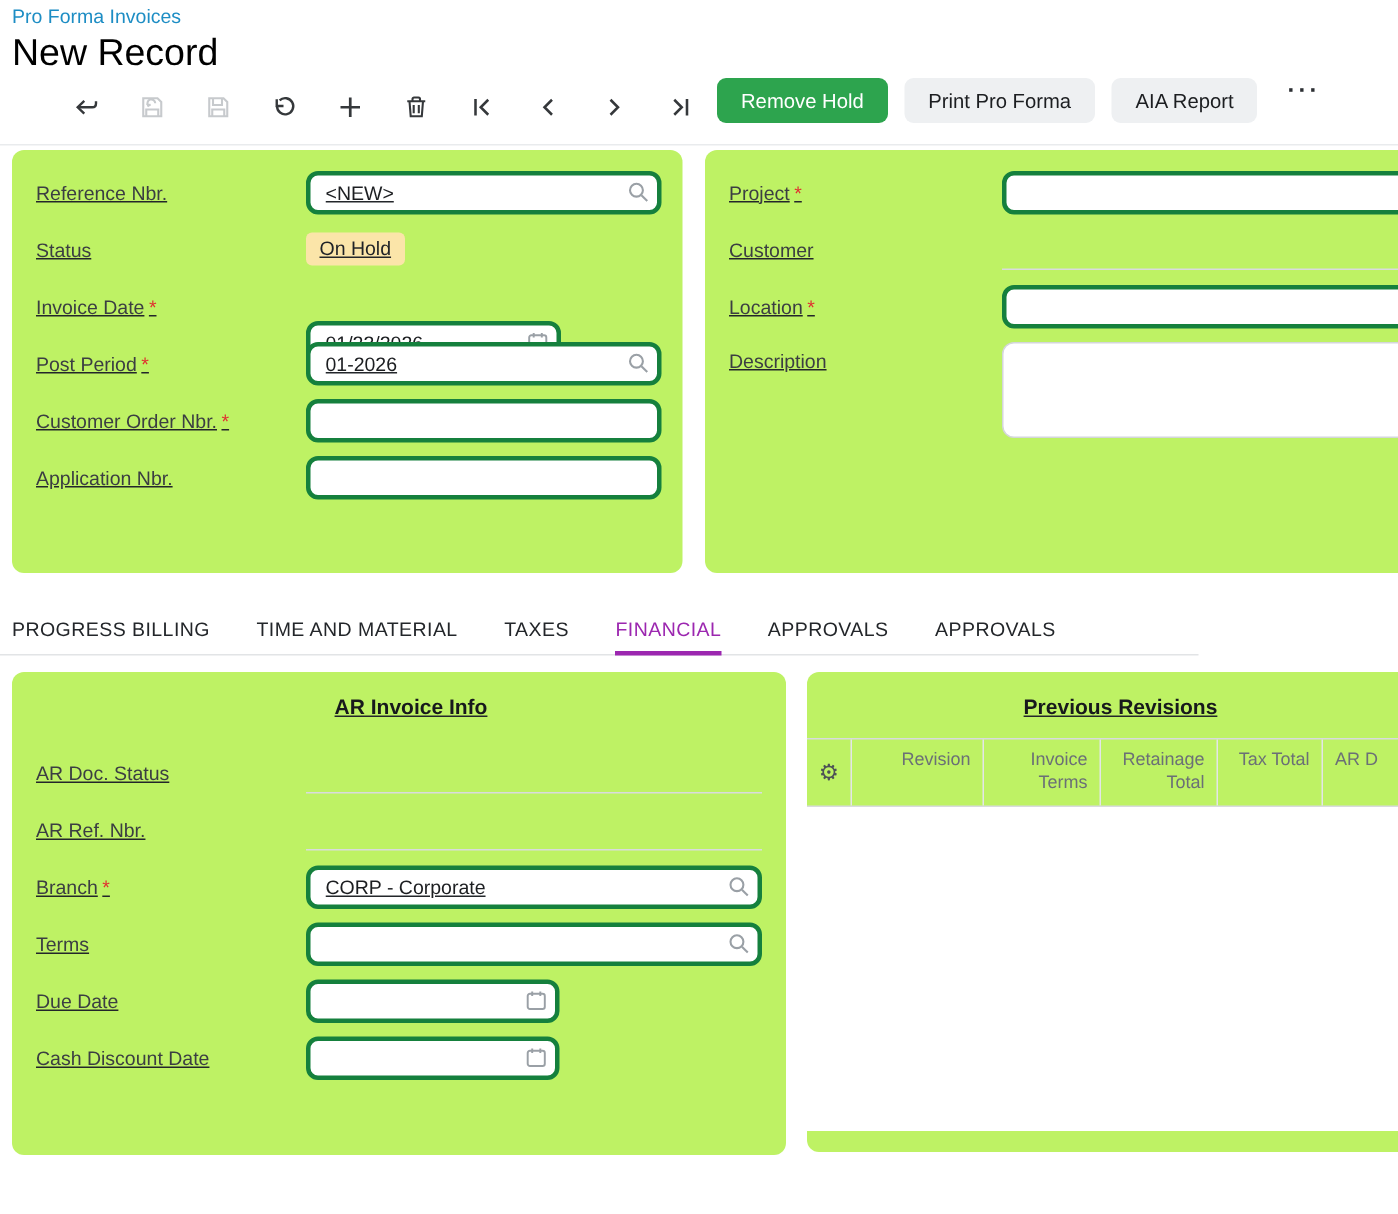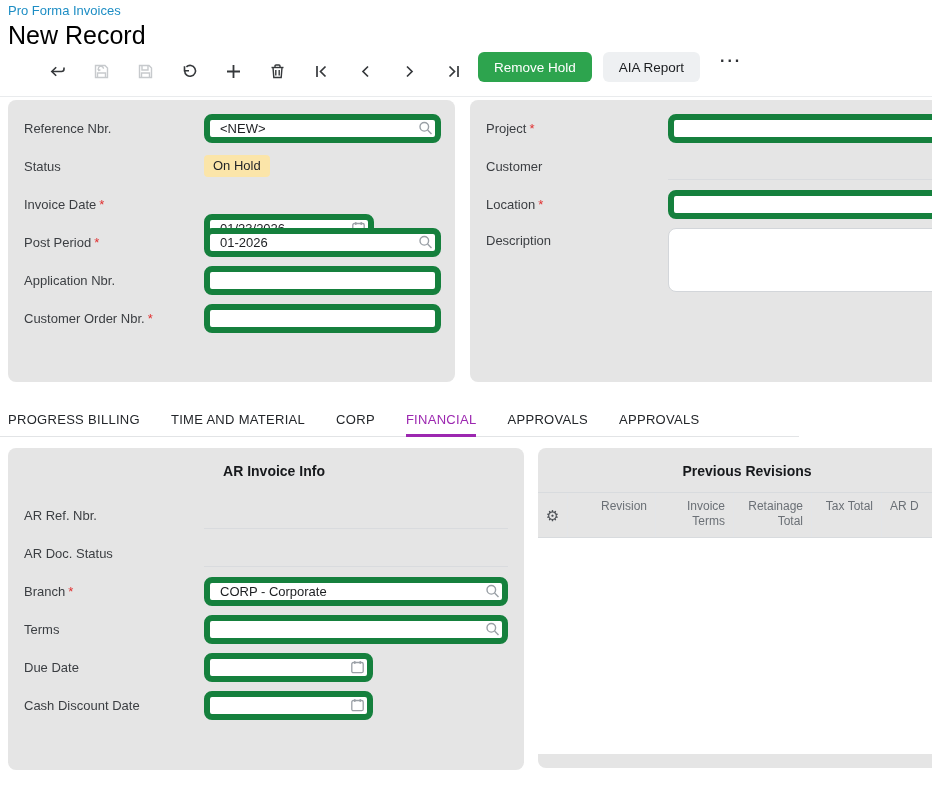--- a/index.html
+++ b/index.html
@@ -25,36 +25,36 @@
     font-family: "Liberation Sans", sans-serif; font-size: 13.5px; cursor: pointer; white-space: nowrap;
   }
   .btn-green { background: #2da44e; color: #fff; margin-left: 3px; }
   .btn-gray { background: #eef0f2; color: #1c1e21; margin-left: 11px; }
   .more-btn {
     margin-left: 12px; background: none; border: none; font-size: 16px; font-weight: bold;
     letter-spacing: 2px; color: #2c2f33; cursor: pointer; padding: 0 8px 6px 8px;
   }
   .toolbar-divider { position: absolute; left: 0; top: 96px; width: 932px; height: 1px; background: #e9ebed; }
   
-  .card { position: absolute; background: #e5e5e5; border-radius: 8px; }
+  .card { position: absolute; background: #bef264; border-radius: 8px; text-decoration: underline; }
   .card-hl { left: 8px; top: 100px; width: 447px; height: 282px; padding-top: 9px; }
   .card-hr { left: 470px; top: 100px; width: 478px; height: 282px; padding-top: 9px; }
   .card-ar { left: 8px; top: 448px; width: 516px; height: 322px; }
   .card-rev { left: 538px; top: 448px; width: 402px; height: 320px; }
   .card-title { font-size: 14px; font-weight: bold; color: #17191c; margin: 14px 0 16px 16px; line-height: 18px; text-align: center; }
   
   .row { display: flex; align-items: center; height: 38px; padding-left: 16px; }
   .row.tall { height: 76px; align-items: flex-start; }
   .row.tall .lbl { padding-top: 10px; }
   .lbl { width: 180px; color: #3b3e42; flex-shrink: 0; }
   .card-hr .lbl { width: 182px; }
   .req { color: #e03030; margin-left: 3px; }
   .fld { position: relative; display: flex; align-items: center; }
   .inp {
-    height: 29px; border: 6px solid #15803d; border-radius: 8px; background: #fff;
+    height: 29px; border: 3px solid #15803d; border-radius: 8px; background: #fff;
     font-family: "Liberation Sans", sans-serif; font-size: 13px; color: #1c1e21;
     padding: 0 26px 0 10px; outline: none; width: 100%;
   }
   .inp.no-icon { padding-right: 10px; }
   .fld-icon { position: absolute; right: 8px; top: 50%; transform: translateY(-50%); display: flex; cursor: pointer; }
   .w237 { width: 237px; } .w170 { width: 170px; margin-top: 48px; } .w304 { width: 304px; } .w169 { width: 169px; } .w280 { width: 280px; }
   .ro { height: 27px; border-bottom: 1px solid #d9dbde; }
   .badge {
     display: inline-block; background: #fbe5a9; color: #1f2227; border-radius: 4px;
     padding: 4px 9px; font-size: 13px; line-height: 14px;
@@ -171,20 +171,21 @@
     </button>
     <button class="icon-btn" title="Go to Last Record">
       <span>
           <svg width="19" height="19" viewBox="0 0 19 19" fill="none" stroke="currentColor" stroke-width="1.7">
             <path d="M14 4 V15"></path>
             <path d="M5.5 4.5 L10.5 9.5 L5.5 14.5"></path>
           </svg>
         </span>
     </button>
     <button class="btn btn-green">Remove Hold</button>
+    <button class="btn btn-gray">Print Pro Forma</button>
     <button class="btn btn-gray">AIA Report</button>
     <button class="more-btn">···</button>
   </div>
   <div class="toolbar-divider"></div>
 
   <div class="card card-hl">
     <div class="row">
       <div class="lbl"><span>Reference Nbr.</span></div>
       <div class="fld w237">
         <input class="inp" value="&lt;NEW&gt;" style="">
@@ -220,27 +221,27 @@
         <input class="inp" value="01-2026" style="">
         <span class="fld-icon">
             <svg width="15" height="15" viewBox="0 0 15 15" fill="none" stroke="#9aa0a6" stroke-width="1.4">
               <circle cx="6.3" cy="6.3" r="4.3"></circle>
               <path d="M9.6 9.6 L13.5 13.5"></path>
             </svg>
           </span>
       </div>
     </div>
     <div class="row">
-      <div class="lbl"><span>Application Nbr.</span></div>
+      <div class="lbl"><span>Customer Order Nbr.</span><span class="req">*</span></div>
       <div class="fld w237">
         <input class="inp no-icon" value="" style="">
       </div>
     </div>
     <div class="row">
-      <div class="lbl"><span>Customer Order Nbr.</span><span class="req">*</span></div>
+      <div class="lbl"><span>Application Nbr.</span></div>
       <div class="fld w237">
         <input class="inp no-icon" value="" style="">
       </div>
     </div>
   </div>
 
   <div class="card card-hr">
     <div class="row">
       <div class="lbl"><span>Project</span><span class="req">*</span></div>
       <div class="fld w280">
@@ -263,36 +264,36 @@
       <div class="lbl"><span>Description</span></div>
       <div class="fld w280">
         <textarea class="ta w280" style=""></textarea>
       </div>
     </div>
   </div>
 
   <div class="tabs">
     <button class="tab">PROGRESS BILLING</button>
     <button class="tab">TIME AND MATERIAL</button>
-    <button class="tab">CORP</button>
+    <button class="tab">TAXES</button>
     <button class="tab active">FINANCIAL</button>
     <button class="tab">APPROVALS</button>
     <button class="tab">APPROVALS</button>
   </div>
 
   <div class="card card-ar">
     <div class="card-title">AR Invoice Info</div>
     <div class="row">
-      <div class="lbl"><span>AR Ref. Nbr.</span></div>
+      <div class="lbl"><span>AR Doc. Status</span></div>
       <div class="fld w304">
           <div class="ro w304"></div>
         </div>
     </div>
     <div class="row">
-      <div class="lbl"><span>AR Doc. Status</span></div>
+      <div class="lbl"><span>AR Ref. Nbr.</span></div>
       <div class="fld w304">
           <div class="ro w304"></div>
         </div>
     </div>
     <div class="row">
       <div class="lbl"><span>Branch</span><span class="req">*</span></div>
       <div class="fld w304">
         <input class="inp" value="CORP - Corporate" style="">
         <span class="fld-icon">
             <svg width="15" height="15" viewBox="0 0 15 15" fill="none" stroke="#9aa0a6" stroke-width="1.4">

